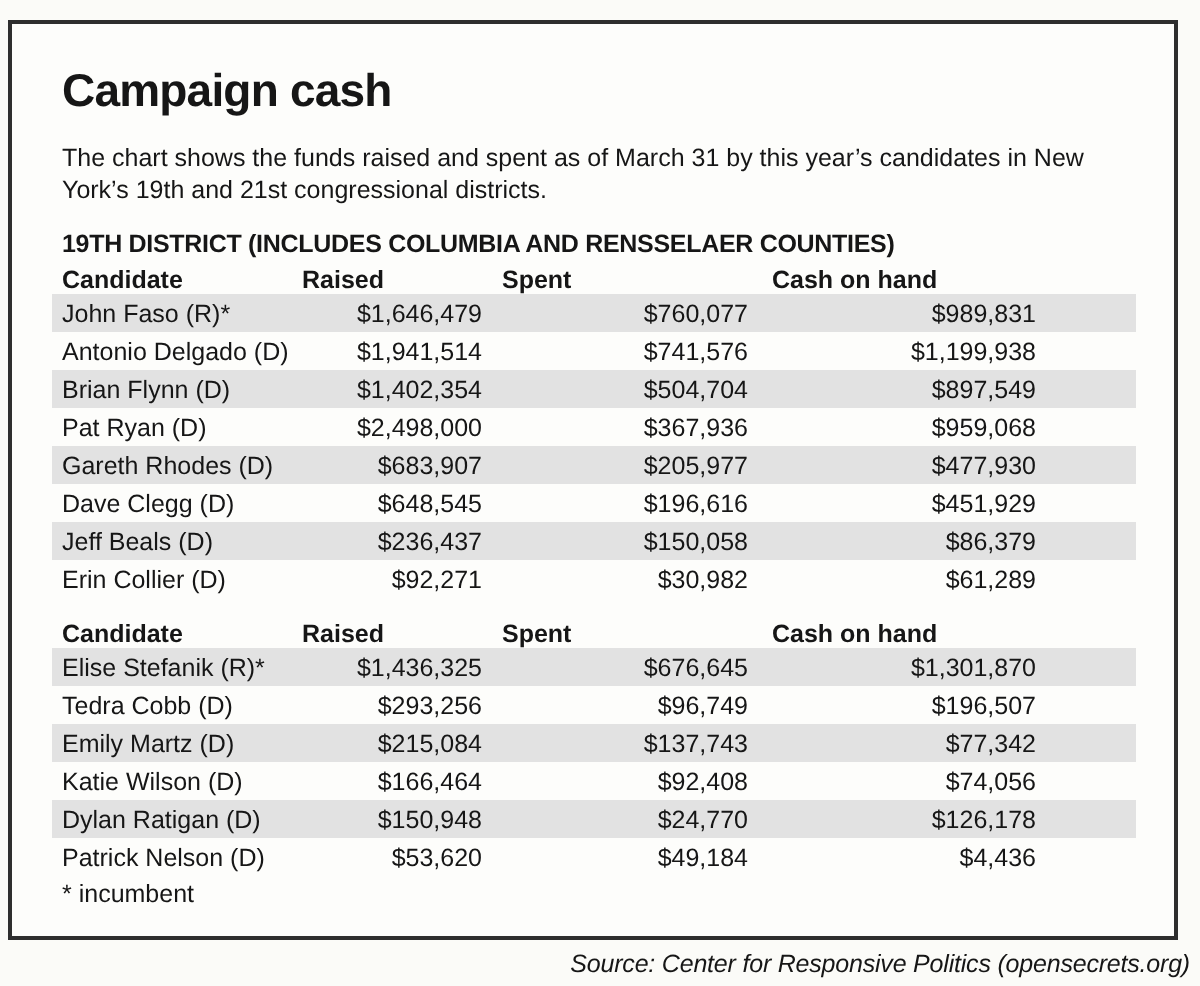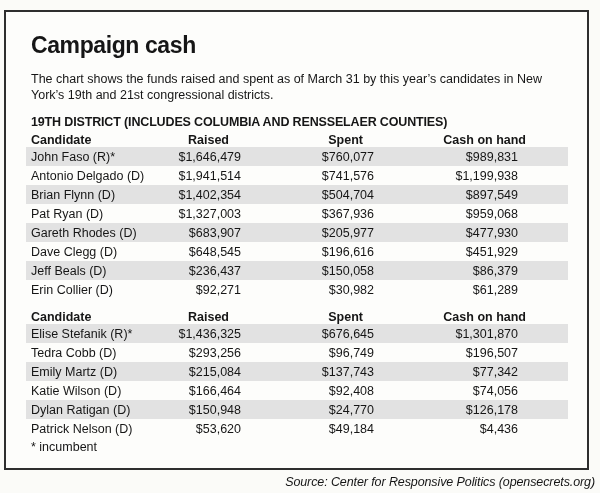--- a/index.html
+++ b/index.html
@@ -64,21 +64,21 @@
     white-space: nowrap;
     overflow: visible;
   }
   thead th {
     font-weight: bold;
     height: 17px;
     vertical-align: bottom;
     text-align: left;
   }
   thead th.cand { padding-left: 5px; }
-  thead th.num  { text-align: right; }
+  thead th.num  { text-align: left; }
   thead th.c1   { padding-right: 22px; }
   thead th.c2   { padding-right: 23px; }
   thead th.c3   { padding-right: 42px; }
   tbody td {
     height: 19px;
     vertical-align: middle;
   }
   tbody td.cand { padding-left: 5px; text-align: left; }
   tbody td.num  { text-align: right; }
   tbody td.c1   { padding-right: 10px; }
@@ -140,21 +140,21 @@
             <td class="num c3">$1,199,938</td>
           </tr>
           <tr class="shaded">
             <td class="cand">Brian Flynn (D)</td>
             <td class="num c1">$1,402,354</td>
             <td class="num c2">$504,704</td>
             <td class="num c3">$897,549</td>
           </tr>
           <tr>
             <td class="cand">Pat Ryan (D)</td>
-            <td class="num c1">$1,327,003</td>
+            <td class="num c1">$2,498,000</td>
             <td class="num c2">$367,936</td>
             <td class="num c3">$959,068</td>
           </tr>
           <tr class="shaded">
             <td class="cand">Gareth Rhodes (D)</td>
             <td class="num c1">$683,907</td>
             <td class="num c2">$205,977</td>
             <td class="num c3">$477,930</td>
           </tr>
           <tr>

